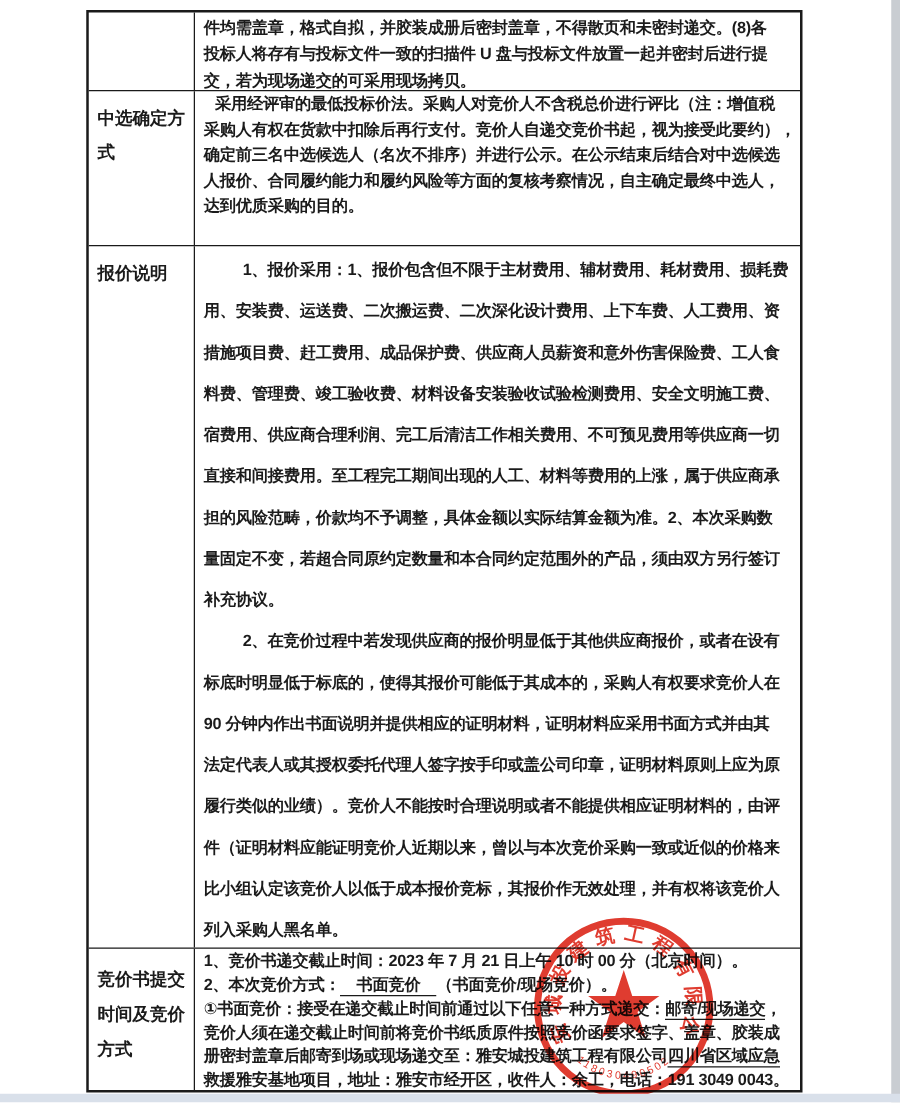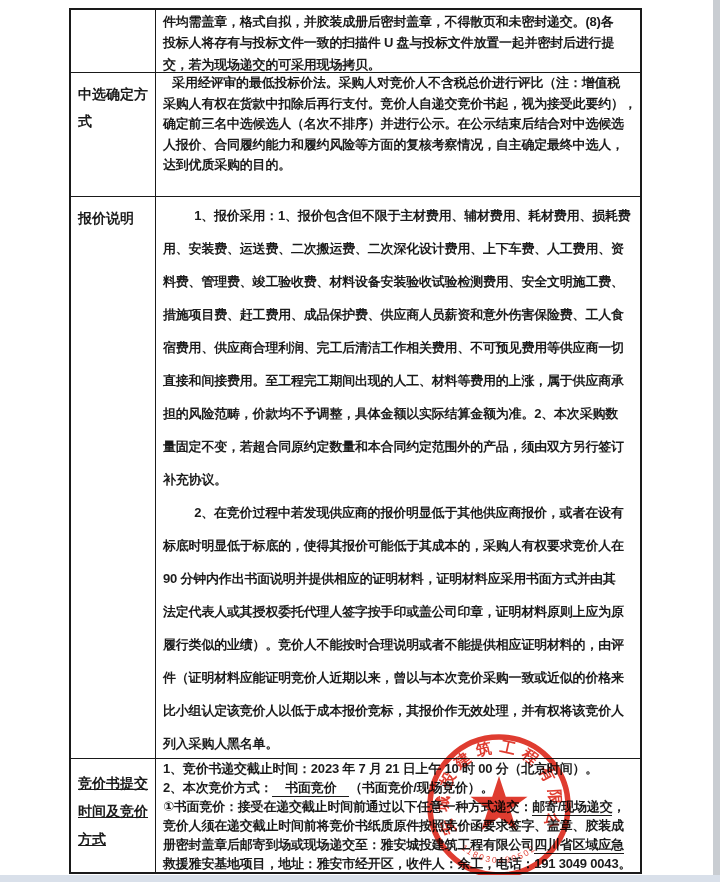--- a/index.html
+++ b/index.html
@@ -45,21 +45,21 @@
   .r1 .cline{line-height:20.5px;}
 
   .r2{height:562px;}
   .r2 .cont{padding-top:2px;}
   .r2 .cline{line-height:33px;}
   .r2 .cline.ind{text-indent:2.4em;}
 
   .r3{height:114px;}
   .r3 .cline{line-height:19px;}
   .r3 .lab{padding-top:10px;}
-  .r3 .lab .lab-line{line-height:28px;text-decoration:underline;}
+  .r3 .lab .lab-line{line-height:28px;}
 
   .u{border-bottom:1.3px solid #1a1a1a;padding-bottom:1px;}
 
   
   .seal{position:absolute;left:420px;top:728px;width:160px;height:154px;
         mix-blend-mode:multiply;opacity:0.92;pointer-events:none;}
 </style>
 </head>
 <body>
 
@@ -87,22 +87,22 @@
           <div class="cline"><span>达到优质采购的目的。</span></div>
         </div>
       </div>
       <div class="row r2">
         <div class="lab">
           <div class="lab-line">报价说明</div>
         </div>
         <div class="cont">
           <div class="cline ind"><span>1、报价采用：1、报价包含但不限于主材费用、辅材费用、耗材费用、损耗费</span></div>
           <div class="cline"><span>用、安装费、运送费、二次搬运费、二次深化设计费用、上下车费、人工费用、资</span></div>
+          <div class="cline"><span>措施项目费、赶工费用、成品保护费、供应商人员薪资和意外伤害保险费、工人食</span></div>
           <div class="cline"><span>料费、管理费、竣工验收费、材料设备安装验收试验检测费用、安全文明施工费、</span></div>
-          <div class="cline"><span>措施项目费、赶工费用、成品保护费、供应商人员薪资和意外伤害保险费、工人食</span></div>
           <div class="cline"><span>宿费用、供应商合理利润、完工后清洁工作相关费用、不可预见费用等供应商一切</span></div>
           <div class="cline"><span>直接和间接费用。至工程完工期间出现的人工、材料等费用的上涨，属于供应商承</span></div>
           <div class="cline"><span>担的风险范畴，价款均不予调整，具体金额以实际结算金额为准。2、本次采购数</span></div>
           <div class="cline"><span>量固定不变，若超合同原约定数量和本合同约定范围外的产品，须由双方另行签订</span></div>
           <div class="cline"><span>补充协议。</span></div>
           <div class="cline ind"><span>2、在竞价过程中若发现供应商的报价明显低于其他供应商报价，或者在设有</span></div>
           <div class="cline"><span>标底时明显低于标底的，使得其报价可能低于其成本的，采购人有权要求竞价人在</span></div>
           <div class="cline"><span>90 分钟内作出书面说明并提供相应的证明材料，证明材料应采用书面方式并由其</span></div>
           <div class="cline"><span>法定代表人或其授权委托代理人签字按手印或盖公司印章，证明材料原则上应为原</span></div>
           <div class="cline"><span>履行类似的业绩）。竞价人不能按时合理说明或者不能提供相应证明材料的，由评</span></div>

